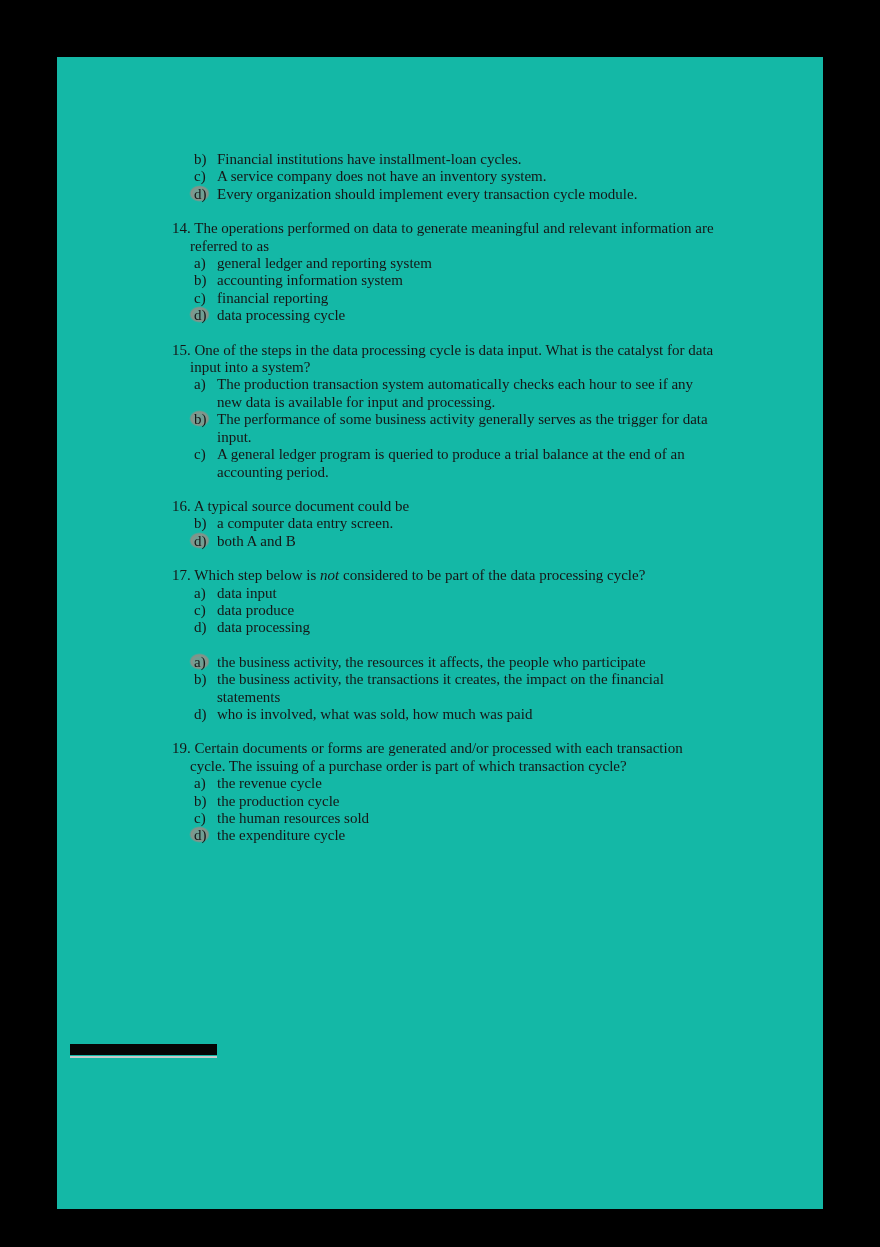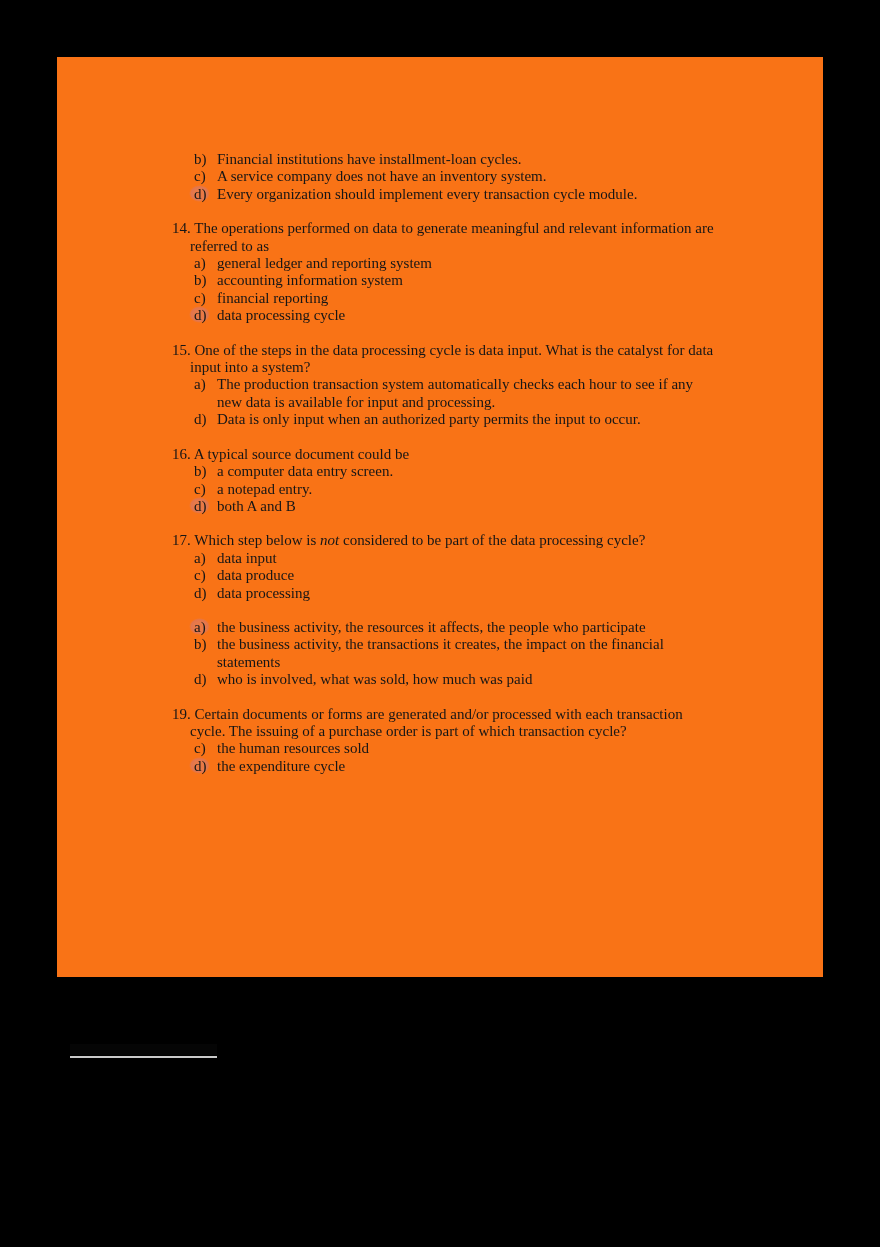--- a/index.html
+++ b/index.html
@@ -6,22 +6,22 @@
   html, body {
     width: 880px; height: 1247px;
     background: #000;
     font-family: "Liberation Serif", serif;
     position: relative;
     overflow: hidden;
   }
   .paper {
     position: absolute;
     left: 57px; top: 57px;
-    width: 766px; height: 920px;
-    background: #f97316;
+    width: 766px; height: 1152px;
+    background: #14b8a6;
   }
   .content {
     position: absolute;
     left: 115px; top: 94px;
     width: 545px;
     font-size: 15px;
     line-height: 17.4px;
     color: #161616;
   }
   .question { margin-bottom: 17px; }
@@ -84,41 +84,43 @@
   <div class="question">
         <div class="q-text"><span class="q-num">14.</span> <span>The operations performed on data to generate meaningful and relevant information are referred to as</span></div>
         <div class="option"><span class="letter">a)</span><span>general ledger and reporting system</span></div>
         <div class="option"><span class="letter">b)</span><span>accounting information system</span></div>
         <div class="option"><span class="letter">c)</span><span>financial reporting</span></div>
         <div class="option"><span class="letter hl">d)</span><span>data processing cycle</span></div>
       </div>
       <div class="question">
         <div class="q-text"><span class="q-num">15.</span> <span>One of the steps in the data processing cycle is data input.  What is the catalyst for data input into a system?</span></div>
         <div class="option"><span class="letter">a)</span><span>The production transaction system automatically checks each hour to see if any new data is available for input and processing.</span></div>
-        <div class="option"><span class="letter">d)</span><span>Data is only input when an authorized party permits the input to occur.</span></div>
+        <div class="option"><span class="letter hl">b)</span><span>The performance of some business activity generally serves as the trigger for data input.</span></div>
+        <div class="option"><span class="letter">c)</span><span>A general ledger program is queried to produce a trial balance at the end of an accounting period.</span></div>
       </div>
       <div class="question">
         <div class="q-text"><span class="q-num">16.</span> <span>A typical source document could be</span></div>
         <div class="option"><span class="letter">b)</span><span>a computer data entry screen.</span></div>
-        <div class="option"><span class="letter">c)</span><span>a notepad entry.</span></div>
         <div class="option"><span class="letter hl">d)</span><span>both A and B</span></div>
       </div>
       <div class="question">
         <div class="q-text"><span class="q-num">17.</span> <span>Which step below is </span><i>not</i><span> considered to be part of the data processing cycle?</span></div>
         <div class="option"><span class="letter">a)</span><span>data input</span></div>
         <div class="option"><span class="letter">c)</span><span>data produce</span></div>
         <div class="option"><span class="letter">d)</span><span>data processing</span></div>
       </div>
       <div class="question">
         <div class="option"><span class="letter hl">a)</span><span>the business activity, the resources it affects, the people who participate</span></div>
         <div class="option"><span class="letter">b)</span><span>the business activity, the transactions it creates, the impact on the financial statements</span></div>
         <div class="option"><span class="letter">d)</span><span>who is involved, what was sold, how much was paid</span></div>
       </div>
       <div class="question">
         <div class="q-text"><span class="q-num">19.</span> <span>Certain documents or forms are generated and/or processed with each transaction cycle.  The issuing of a purchase order is part of which transaction cycle?</span></div>
+        <div class="option"><span class="letter">a)</span><span>the revenue cycle</span></div>
+        <div class="option"><span class="letter">b)</span><span>the production cycle</span></div>
         <div class="option"><span class="letter">c)</span><span>the human resources sold</span></div>
         <div class="option"><span class="letter hl">d)</span><span>the expenditure cycle</span></div>
       </div>
     </div>
 </div>
 
 <div class="bottom-bar"></div>
 <div class="bottom-line"></div>
 
 </body></html>

